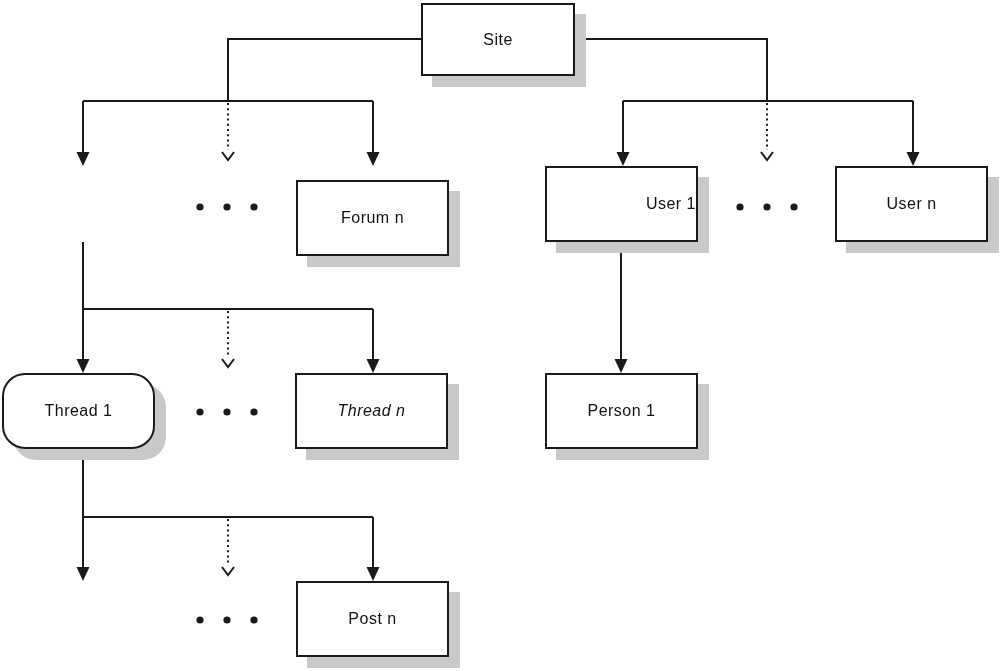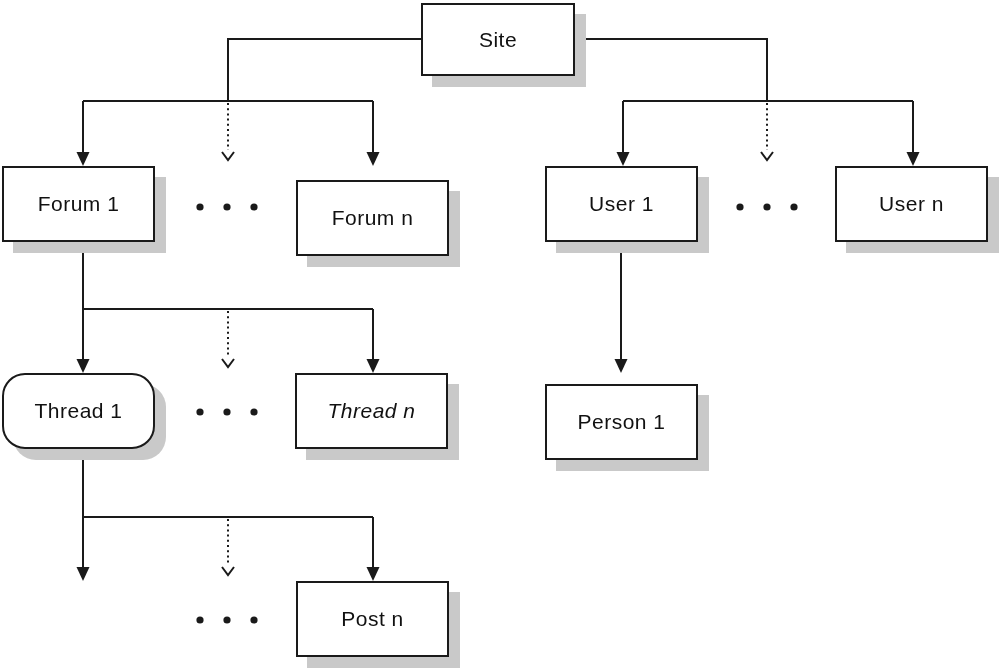--- a/index.html
+++ b/index.html
@@ -29,34 +29,34 @@
     height: 76px;
     box-sizing: border-box;
     background: #ffffff;
     border: 2px solid #1a1a1a;
     box-shadow: 11px 11px 0 #c9c9c9;
     display: flex;
     align-items: center;
     justify-content: center;
   }
   .node-label {
-    font-size: 21px;
+    font-size: 16px;
     color: #111111;
     white-space: nowrap;
     letter-spacing: 0.5px;
   }
   
   .n-site     { left: 421px; top: 3px;   width: 154px; height: 73px; }
   .n-forum-1  { left: 2px;   top: 166px; }
   .n-forum-n  { left: 296px; top: 180px; }
-  .n-user-1   { left: 545px; top: 166px; }
+  .n-user-1   { left: 545px; top: 166px; justify-content: flex-end; }
   .n-user-n   { left: 835px; top: 166px; }
   .n-thread-1 { left: 2px;   top: 373px; border-radius: 23px; }
   .n-thread-n { left: 295px; top: 373px; font-style: italic; }
-  .n-person-1 { left: 545px; top: 373px; margin-top: 11px; }
+  .n-person-1 { left: 545px; top: 373px; }
   .n-post-1   { left: 2px;   top: 581px; }
   .n-post-n   { left: 296px; top: 581px; text-align: center; }
 </style>
 </head>
 <body>
 
 <div class="canvas">
 
   <svg class="connectors" viewBox="0 0 1000 671" xmlns="http://www.w3.org/2000/svg">
 
@@ -127,23 +127,20 @@
           <circle cx="227" cy="620" r="3.6"></circle>
           <circle cx="254" cy="620" r="3.6"></circle>
       </g>
     </g>
   </svg>
 
   <div class="node n-site">
     <span class="node-label">Site</span>
   </div>
 
-  <div class="node n-forum-1">
-    <span class="node-label">Forum 1</span>
-  </div>
 
   <div class="node n-forum-n">
     <span class="node-label">Forum n</span>
   </div>
 
   <div class="node n-user-1">
     <span class="node-label">User 1</span>
   </div>
 
   <div class="node n-user-n">

